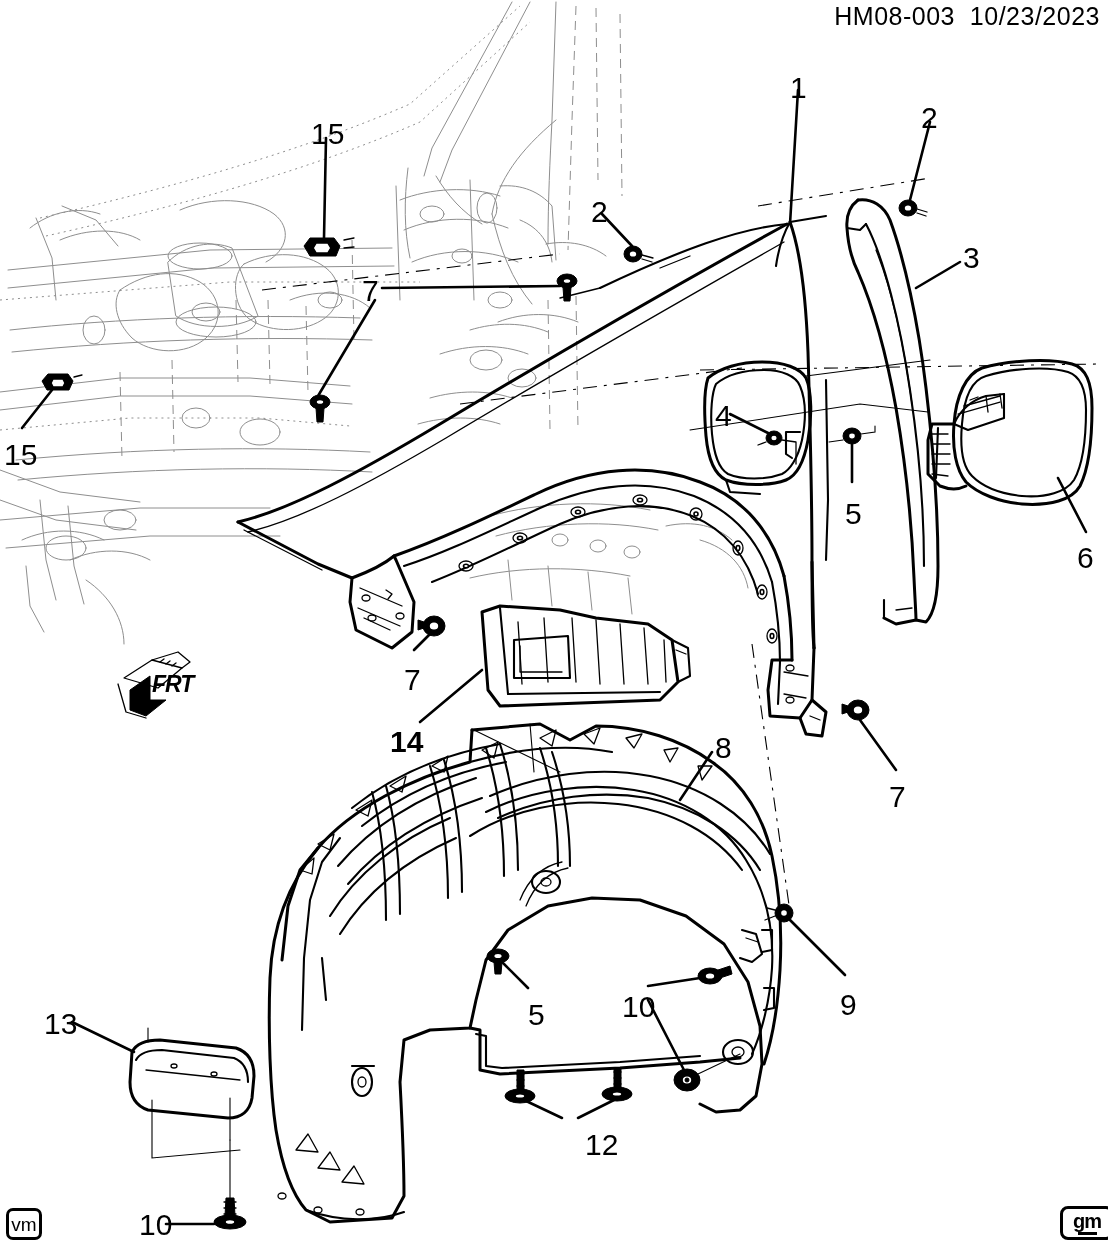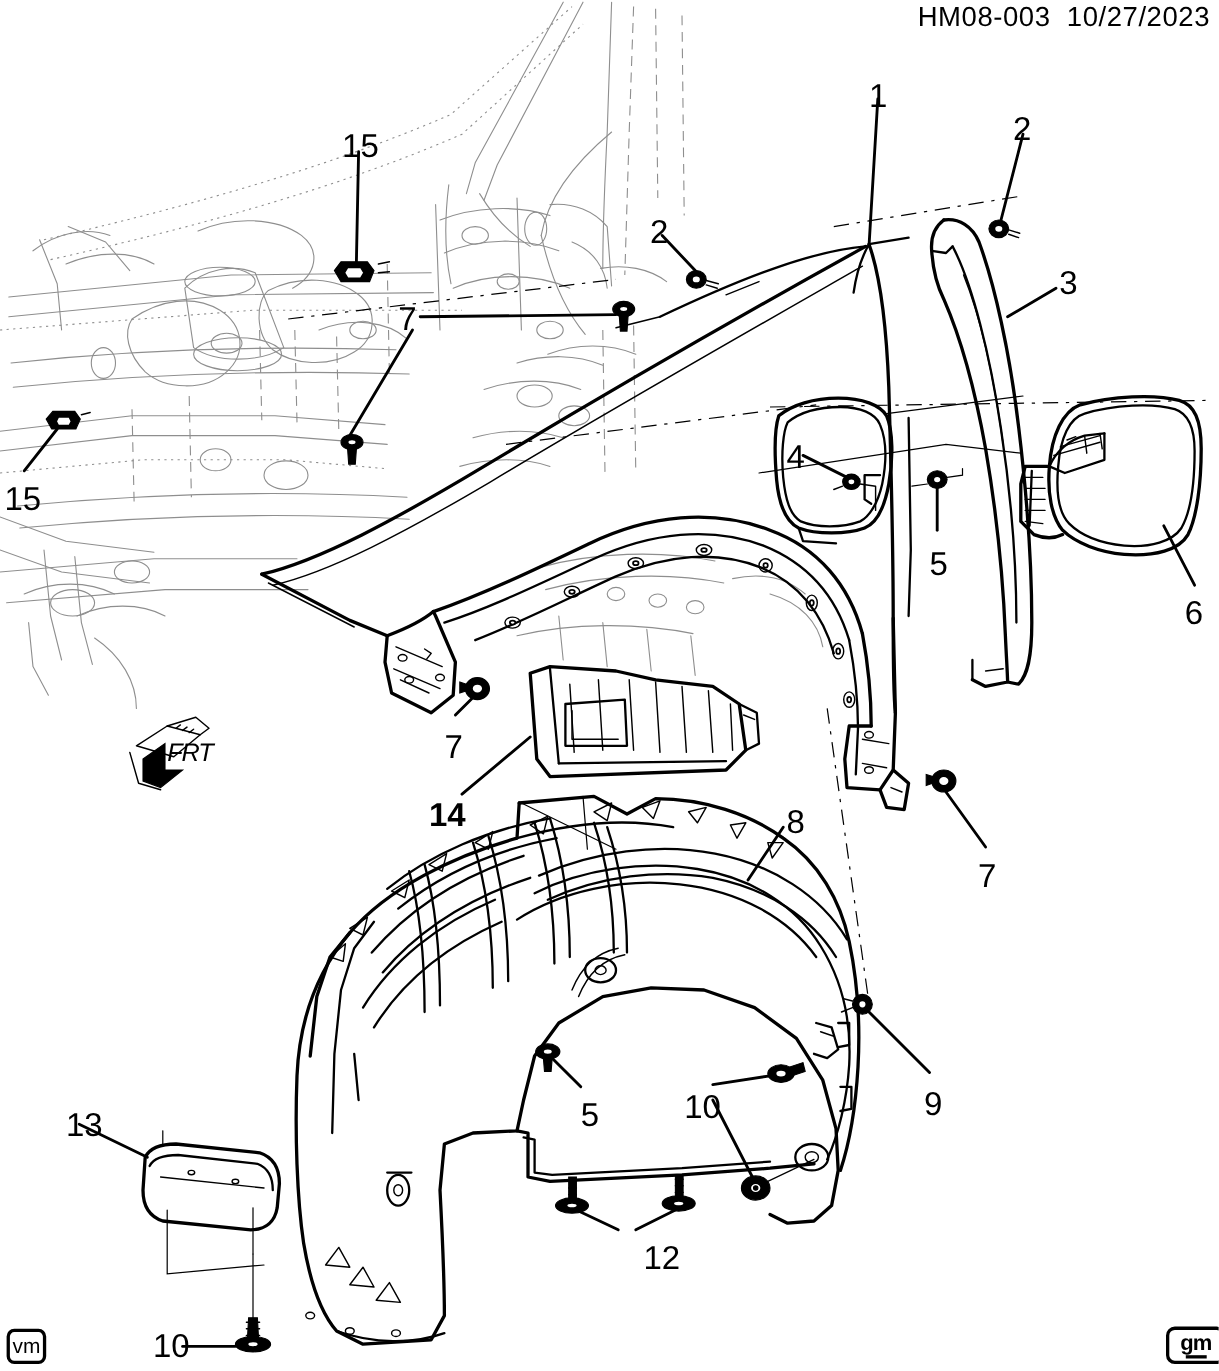--- a/index.html
+++ b/index.html
@@ -91,31 +91,31 @@
     left: 112px;
     top: 655px;
     width: 96px;
     height: 62px;
   }
   .frt-label {
     position: absolute;
     left: 40px;
     top: 16px;
     font-size: 23px;
-    font-weight: normal;
+    font-weight: bold;
     font-style: italic;
     letter-spacing: -1px;
   }
 </style>
 </head>
 <body>
 
 <div id="page">
 
-  <div class="header-text">HM08-003  10/27/2023</div>
+  <div class="header-text">HM08-003  10/23/2023</div>
 
   <svg id="drawing" viewBox="0 0 1108 1246" xmlns="http://www.w3.org/2000/svg">
     <defs>
       <style>
         .s  { fill:none; stroke:#000; stroke-width:2.1; stroke-linejoin:round; stroke-linecap:round; }
         .sb { fill:none; stroke:#000; stroke-width:3.0; stroke-linejoin:round; stroke-linecap:round; }
         .st { fill:none; stroke:#000; stroke-width:1.3; stroke-linejoin:round; stroke-linecap:round; }
         .ph { fill:none; stroke:#8e8e8e; stroke-width:1.0; stroke-linejoin:round; stroke-linecap:round; }
         .phd{ fill:none; stroke:#8e8e8e; stroke-width:1.0; stroke-dasharray:9 6; }
         .phdd{ fill:none; stroke:#8e8e8e; stroke-width:1.0; stroke-dasharray:2 4; }
@@ -716,21 +716,21 @@
   <div class="callout" style="left:1077px; top:543px;">6</div>
   <div class="callout" style="left:362px;  top:276px;">7</div>
   <div class="callout" style="left:404px;  top:665px;">7</div>
   <div class="callout" style="left:889px;  top:782px;">7</div>
   <div class="callout" style="left:715px;  top:733px;">8</div>
   <div class="callout" style="left:840px;  top:990px;">9</div>
   <div class="callout" style="left:622px;  top:992px;">10</div>
   <div class="callout" style="left:139px;  top:1210px;">10</div>
   <div class="callout" style="left:528px;  top:1000px;">5</div>
   <div class="callout" style="left:585px;  top:1130px;">12</div>
-  <div class="callout" style="left:60px;   top:1009px;">13</div>
+  <div class="callout" style="left:44px;   top:1009px;">13</div>
   <div class="callout" style="left:390px;  top:727px;font-weight:bold;">14</div>
   <div class="callout" style="left:311px;  top:119px;">15</div>
   <div class="callout" style="left:4px;    top:440px;">15</div>
 
   <div id="frt-marker">
     <div class="frt-label">FRT</div>
   </div>
 
   <div class="corner-badge" id="vm-badge">
     <span>vm</span>

